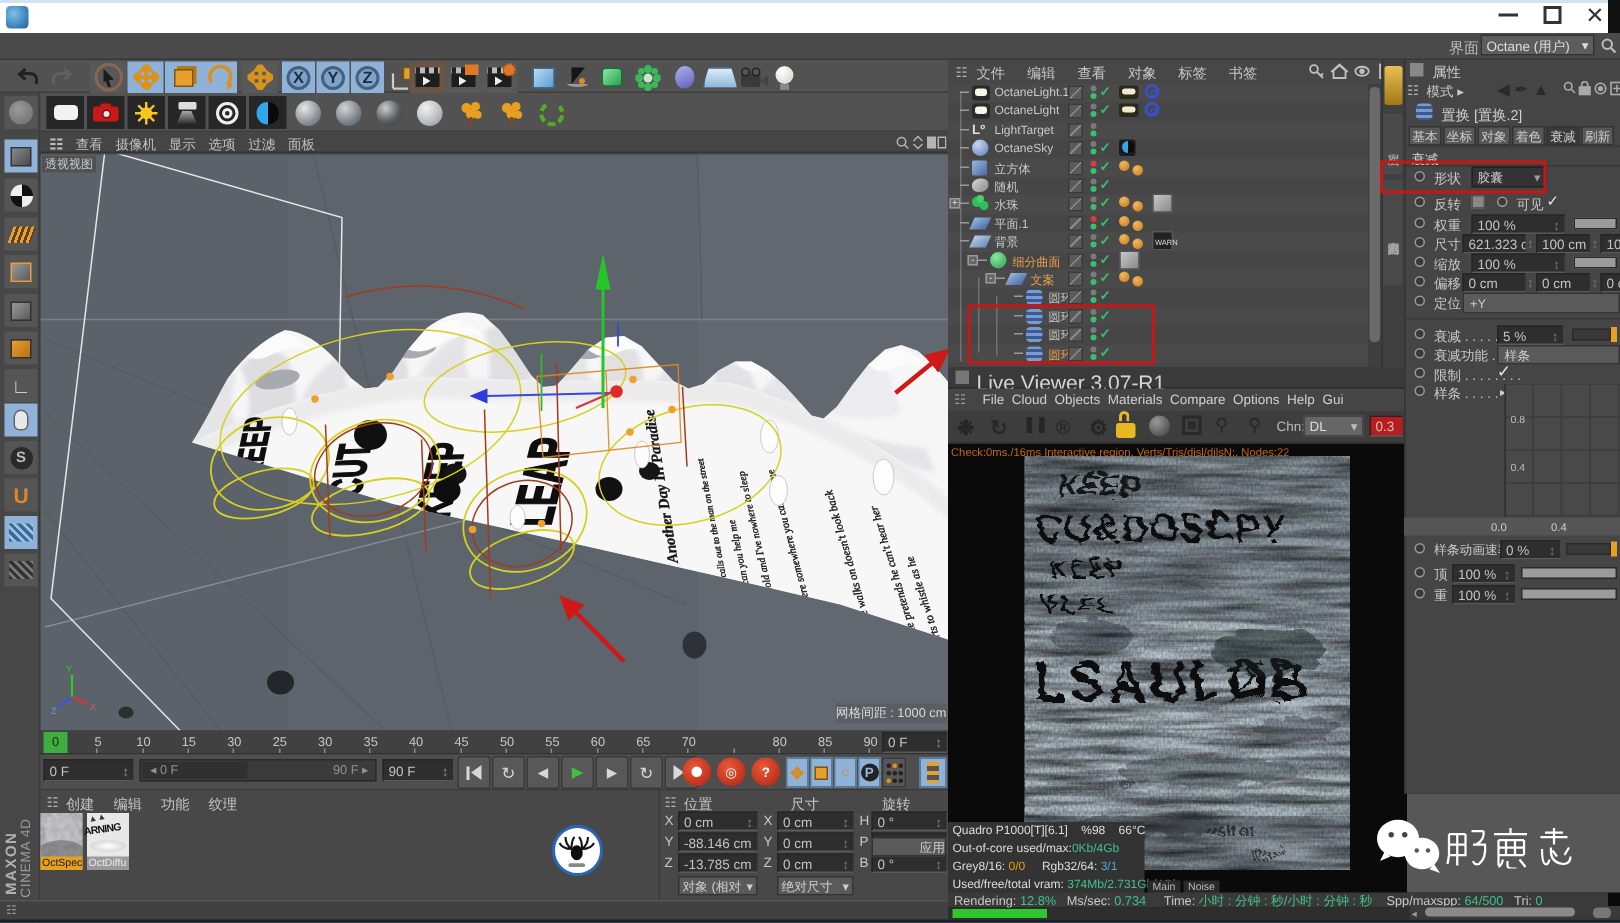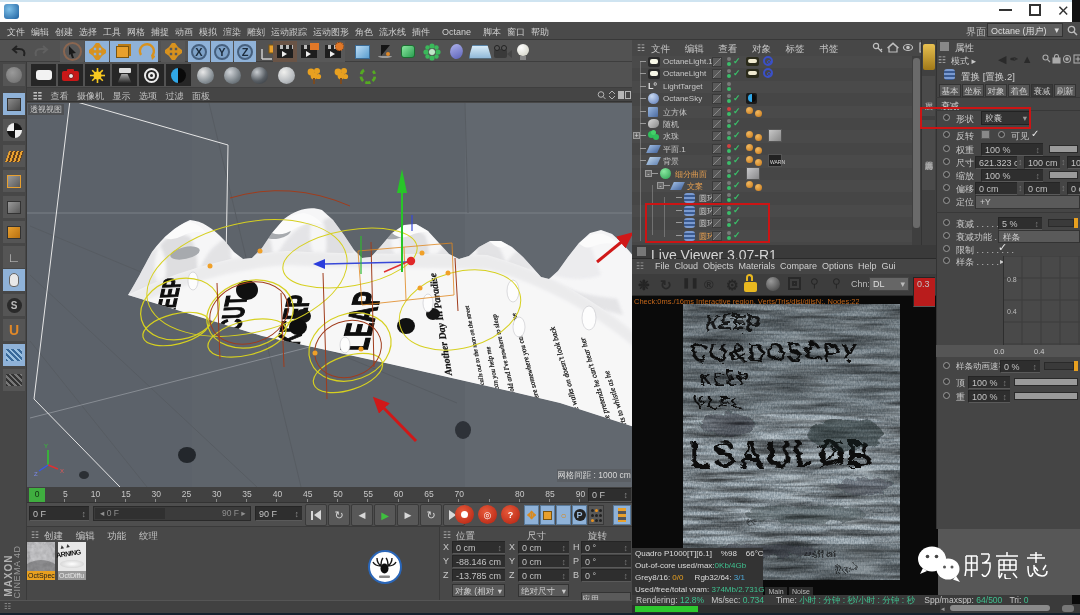--- a/index.html
+++ b/index.html
@@ -15,21 +15,20 @@
 <div id="stage">
 
 <div class="abs" style="left:0;top:0;width:1080px;height:22px;background:#fff;border-top:2px solid #cfe4f1"></div>
 <div class="abs" style="left:4px;top:4px;width:15px;height:15px;border-radius:3px;background:radial-gradient(circle at 35% 35%,#7ec0e8,#1b5e9e)"></div>
 <div class="abs" style="left:999px;top:9px;width:13px;height:2px;background:#333"></div>
 <div class="abs" style="left:1029px;top:4px;width:12px;height:12px;border:2px solid #333"></div>
 <div class="abs" style="left:1057px;top:3px;font-size:15px;color:#333;line-height:15px">✕</div>
 <div class="abs" style="left:1072px;top:0;width:8px;height:22px;background:#111"></div>
 
 <div class="abs" style="left:0;top:22px;width:1080px;height:18px;background:#4a4a4a;border-bottom:1px solid #383838"></div>
-<div class="abs" id="mainmenu" style="left:7px;top:26px;font-size:9px;color:#cfcfcf;letter-spacing:0;word-spacing:3.5px;white-space:nowrap">文件 编辑 创建 选择 工具 网格 捕捉 动画 模拟 渲染 雕刻 运动跟踪 运动图形 角色 流水线 插件&nbsp;&nbsp;Octane&nbsp;&nbsp;脚本 窗口 帮助</div>
 <div class="abs" style="left:966px;top:25px;font-size:10px;color:#bbb">界面:</div>
 <div class="abs" style="left:987px;top:23px;width:76px;height:14px;background:#5d5d5d;border:1px solid #333;color:#ddd;font-size:9px;padding:1px 3px">Octane (用户) <span style="float:right">▾</span></div>
 <svg class="abs" style="left:1067px;top:25px" width="11" height="11">
       <circle cx="4.5" cy="4.5" r="3.2" stroke="#bbb" fill="none" stroke-width="1.3"></circle>
       <line x1="7" y1="7" x2="10" y2="10" stroke="#bbb" stroke-width="1.5"></line>
     </svg>
 
 <div class="abs" style="left:0;top:40px;width:632px;height:22px;background:#525252;border-bottom:1px solid #3e3e3e"></div>
 <div id="tb1">
       <div class="ico" style="left:6px;top:43px;width:24px;height:17px;background:none;">
@@ -623,21 +622,21 @@
       <div class="lbl" style="left:573px;top:556px;font-size:9px">P</div>
       <div class="fld" style="left:581px;top:555px;width:50px;height:13px;line-height:12px">0 °<span style="float:right;color:#777">↕</span></div>
       <div class="lbl" style="left:443px;top:570px;font-size:9px">Z</div>
       <div class="fld" style="left:452px;top:569px;width:53px;height:13px;line-height:12px">-13.785 cm</div>
       <div class="lbl" style="left:509px;top:570px;font-size:9px">Z</div>
       <div class="fld" style="left:518px;top:569px;width:51px;height:13px;line-height:12px">0 cm<span style="float:right;color:#777">↕</span></div>
       <div class="lbl" style="left:573px;top:570px;font-size:9px">B</div>
       <div class="fld" style="left:581px;top:569px;width:50px;height:13px;line-height:12px">0 °<span style="float:right;color:#777">↕</span></div>
       <div class="abs" style="left:452px;top:584px;width:53px;height:13px;background:#5a5a5a;border:1px solid #333;color:#ccc;font-size:8.5px;line-height:12px;padding:0 2px">对象 (相对<span style="float:right">▾</span></div>
       <div class="abs" style="left:518px;top:584px;width:51px;height:13px;background:#5a5a5a;border:1px solid #333;color:#ccc;font-size:8.5px;line-height:12px;padding:0 2px">绝对尺寸<span style="float:right">▾</span></div>
-      <div class="abs" style="left:581px;top:592px;width:50px;height:13px;background:#5a5a5a;border:1px solid #333;color:#ccc;font-size:8.5px;line-height:12px;text-align:left">应用</div>
+      <div class="abs" style="left:581px;top:558px;width:50px;height:13px;background:#5a5a5a;border:1px solid #333;color:#ccc;font-size:8.5px;line-height:12px;text-align:right">应用</div>
     </div>
 
 <div class="abs" style="left:0;top:600px;width:1080px;height:13px;background:#414141;border-top:1px solid #555"></div>
 <div class="abs" style="left:4px;top:602px;font-size:8px;color:#999">☷</div>
 <div class="abs" style="left:0;top:613px;width:1080px;height:2px;background:#16222e"></div>
 
 <div id="liveviewer">
       <div class="abs" style="left:632px;top:245px;width:448px;height:367px;background:#0a0a0a"></div>
       <div class="abs" style="left:632px;top:245px;width:448px;height:14px;background:#3a3a3a;border-bottom:1px solid #2a2a2a"></div>
       <div class="abs" style="left:637px;top:247px;width:9px;height:9px;background:#777"></div>
@@ -654,21 +653,21 @@
       <div class="abs" style="left:744px;top:277px;width:13px;height:10px;background:#e8b820;border-radius:2px;margin-top:5px"></div>
       <div class="abs" style="left:746px;top:274px;width:7px;height:7px;border:2.5px solid #e8b820;border-radius:50% 50% 0 0;border-bottom:none"></div>
       <div class="abs" style="left:766px;top:277px;width:14px;height:14px;border-radius:50%;background:radial-gradient(circle at 35% 30%,#9a9a9a,#3a3a3a)"></div>
       <div class="abs" style="left:788px;top:277px;width:13px;height:13px;border:2px solid #282828">
         <span style="position:absolute;left:2px;top:2px;width:5px;height:5px;border:2px solid #282828"></span>
       </div>
       <div class="lbl" style="left:810px;top:276px;font-size:12px;color:#262626">⚲</div>
       <div class="lbl" style="left:832px;top:276px;font-size:12px;color:#262626">⚲</div>
       <div class="lbl" style="left:851px;top:279px;font-size:9px;color:#bbb">Chn:</div>
       <div class="abs" style="left:869px;top:277px;width:40px;height:14px;background:#666;border:1px solid #444;color:#ddd;font-size:9px;line-height:13px;padding:0 3px">DL<span style="float:right;color:#bbb">▾</span></div>
-      <div class="fld" style="left:913px;top:277px;width:22px;height:30px;line-height:13px;background:#b91c1c">0.3 </div>
+      <div class="fld" style="left:913px;top:277px;width:22px;height:14px;line-height:13px;background:#b91c1c">0.3 </div>
       <div class="lbl" style="left:634px;top:297px;font-size:7.5px;color:#c2661a;width:225px;overflow:hidden;white-space:nowrap">Check:0ms./16ms Interactive region. Verts/Tris/disl/dilsN:. Nodes:22 May/abs 3 .GH</div>
       <svg class="abs" style="left:683px;top:304px" width="217" height="276" viewBox="0 0 217 276">
 <defs>
 <filter id="lvn" x="0" y="0" width="100%" height="100%">
             <feTurbulence type="fractalNoise" baseFrequency="0.7 0.4" numOctaves="2" seed="7"></feTurbulence>
             <feColorMatrix type="matrix" values="0 0 0 0 0.5, 0 0 0 0 0.56, 0 0 0 0 0.6, 0 0 0 1.6 -0.35"></feColorMatrix>
           </filter>
 <filter id="lvs" x="0" y="0" width="100%" height="100%">
             <feTurbulence type="fractalNoise" baseFrequency="0.015 0.18" numOctaves="4" seed="3"></feTurbulence>
             <feColorMatrix type="matrix" values="0 0 0 0 0, 0 0 0 0 0, 0 0 0 0 0, 1.5 0 0 0 -0.5"></feColorMatrix>

